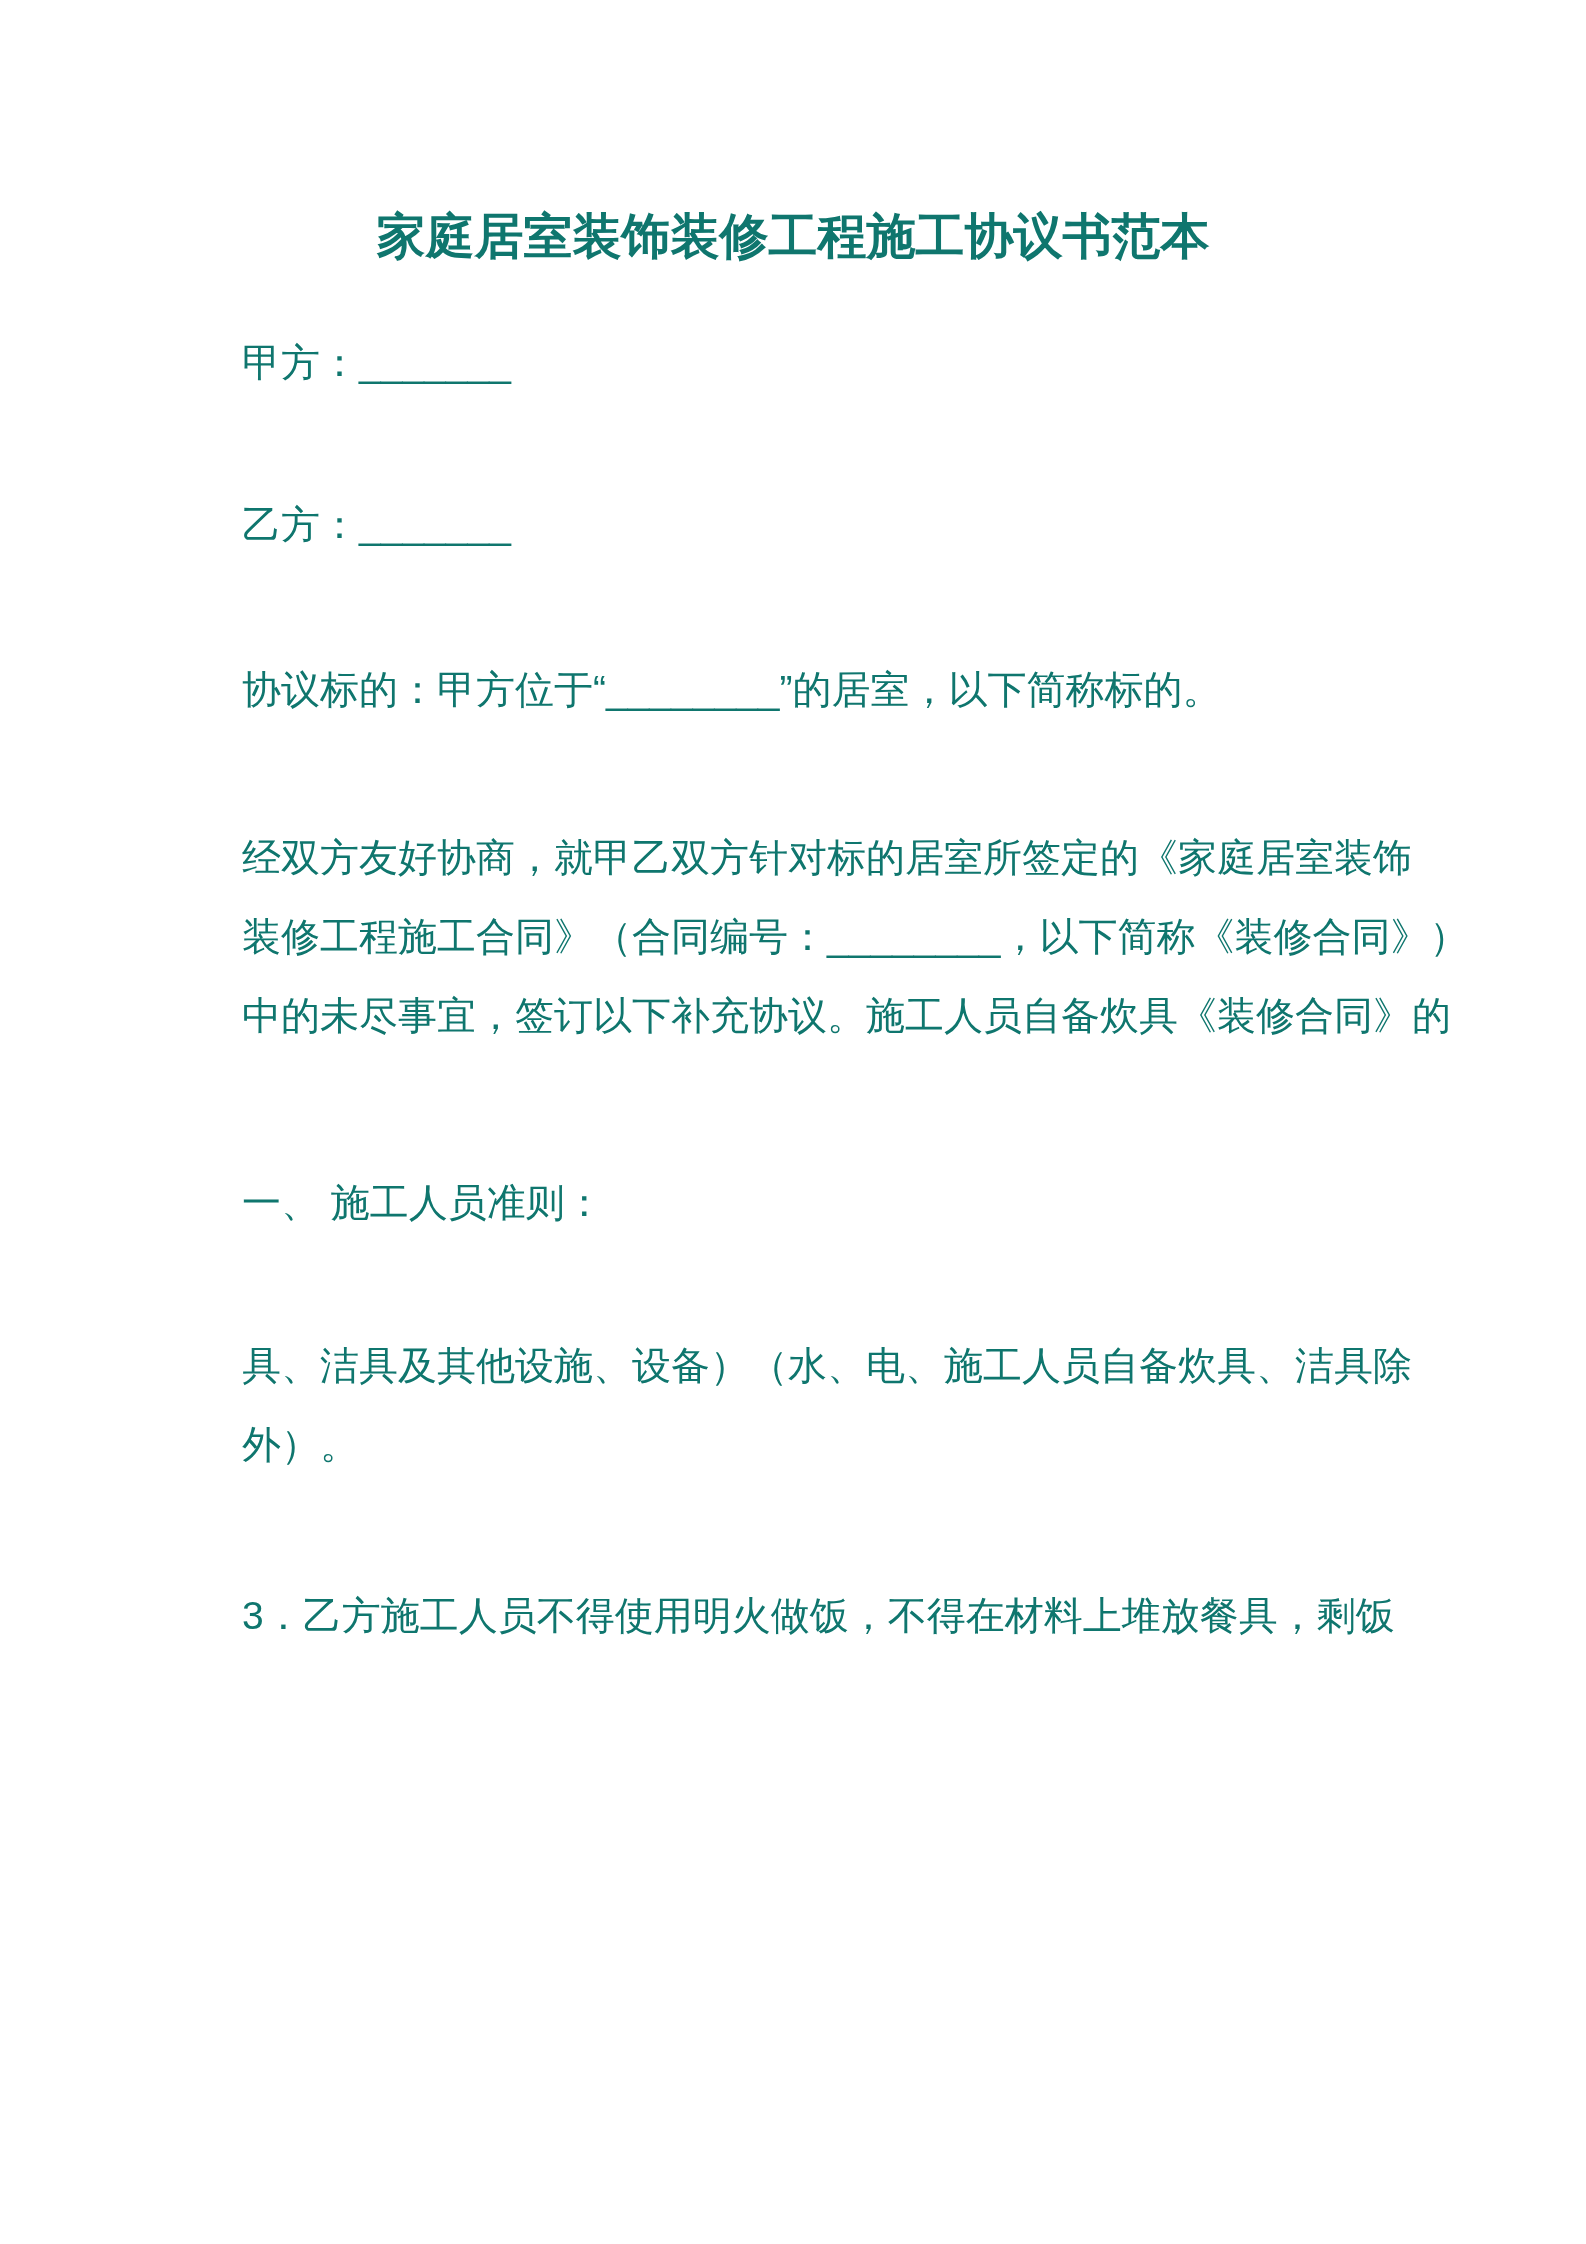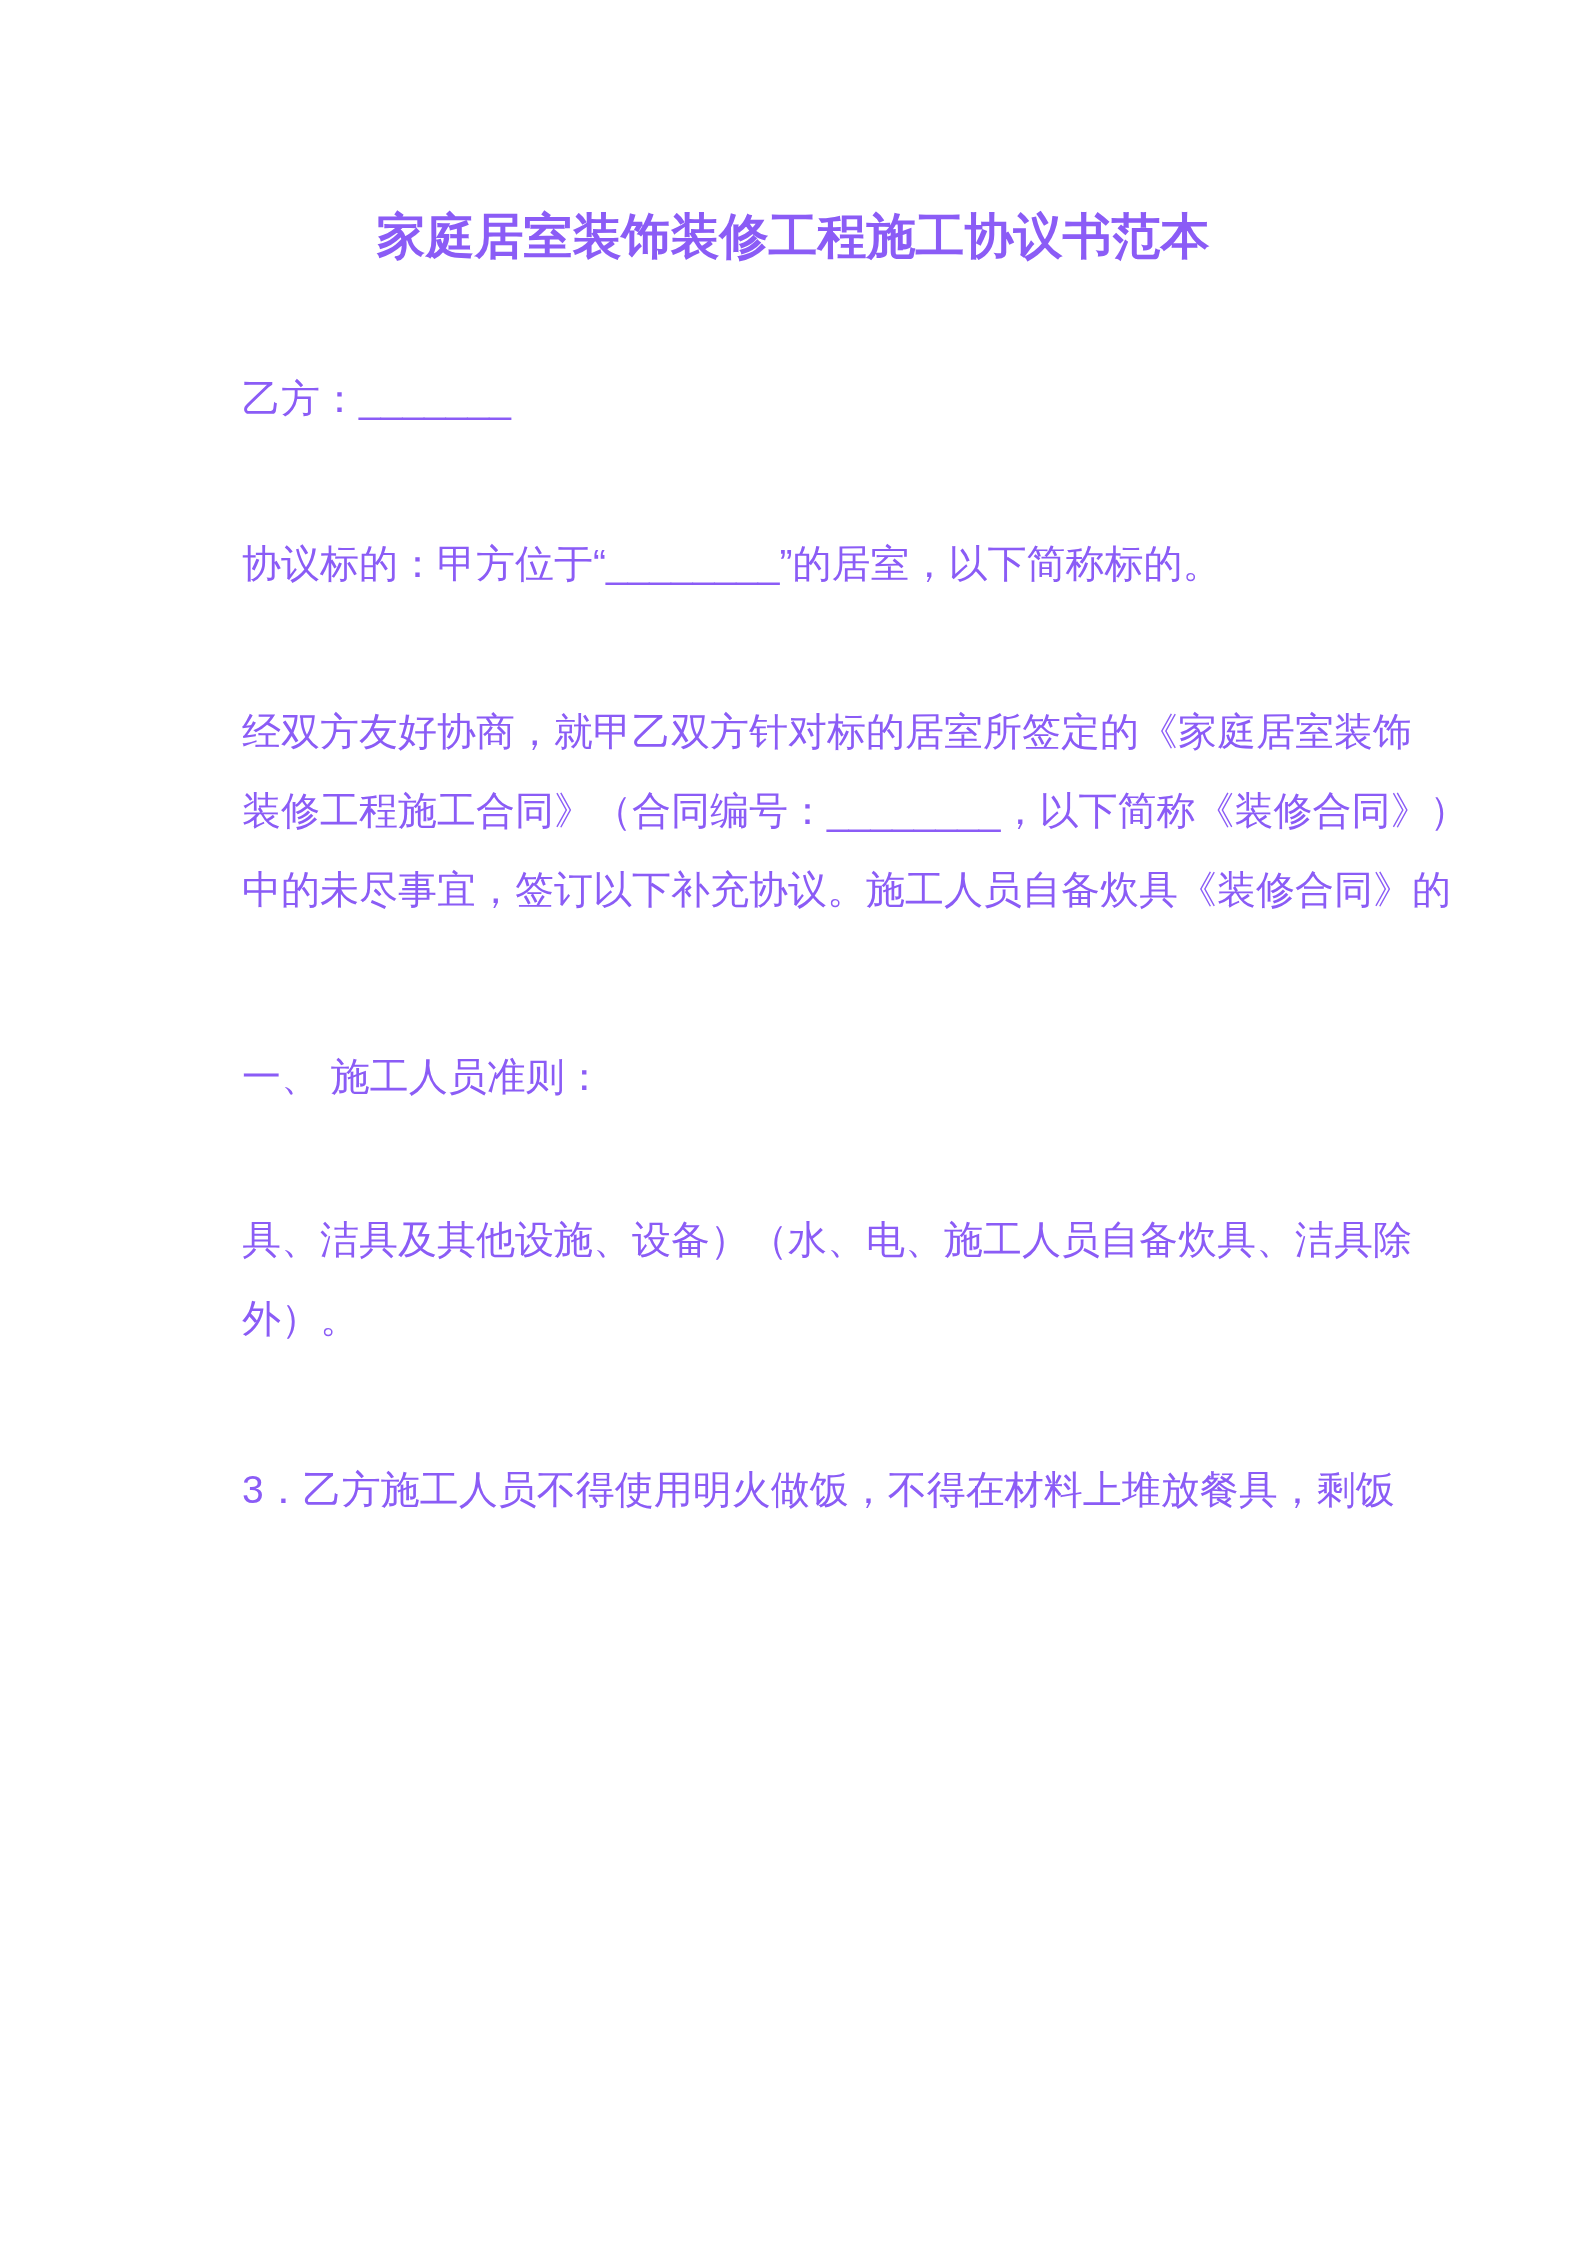--- a/index.html
+++ b/index.html
@@ -7,21 +7,21 @@
     padding: 0;
     background: #ffffff;
   }
   .page {
     position: relative;
     width: 1586px;
     height: 2244px;
     box-sizing: border-box;
     margin: 0 auto;
     background: #ffffff;
-    color: #8b5cf6;
+    color: #0f766e;
     font-family: "Liberation Sans", "DejaVu Sans", sans-serif;
     padding: 196px 242px 0 242px;
     overflow: hidden;
   }
   .doc-title {
     margin: 0;
     font-size: 49px;
     font-weight: 700;
     line-height: 80px;
     text-align: center;
@@ -45,20 +45,23 @@
   .mt-item2    { margin-top: 84px; }
   .mt-item3    { margin-top: 92px; }
 </style>
 </head>
 <body>
 
 <div class="page">
 
   <h1 class="doc-title">家庭居室装饰装修工程施工协议书范本</h1>
 
+  <div class="block mt-party-a">
+    <div class="line">甲方：_______</div>
+  </div>
 
   <div class="block mt-party-b">
     <div class="line">乙方：_______</div>
   </div>
 
   <div class="block mt-subject">
     <div class="line">协议标的：甲方位于“________”的居室，以下简称标的。</div>
   </div>
 
   <div class="block mt-preamble">

